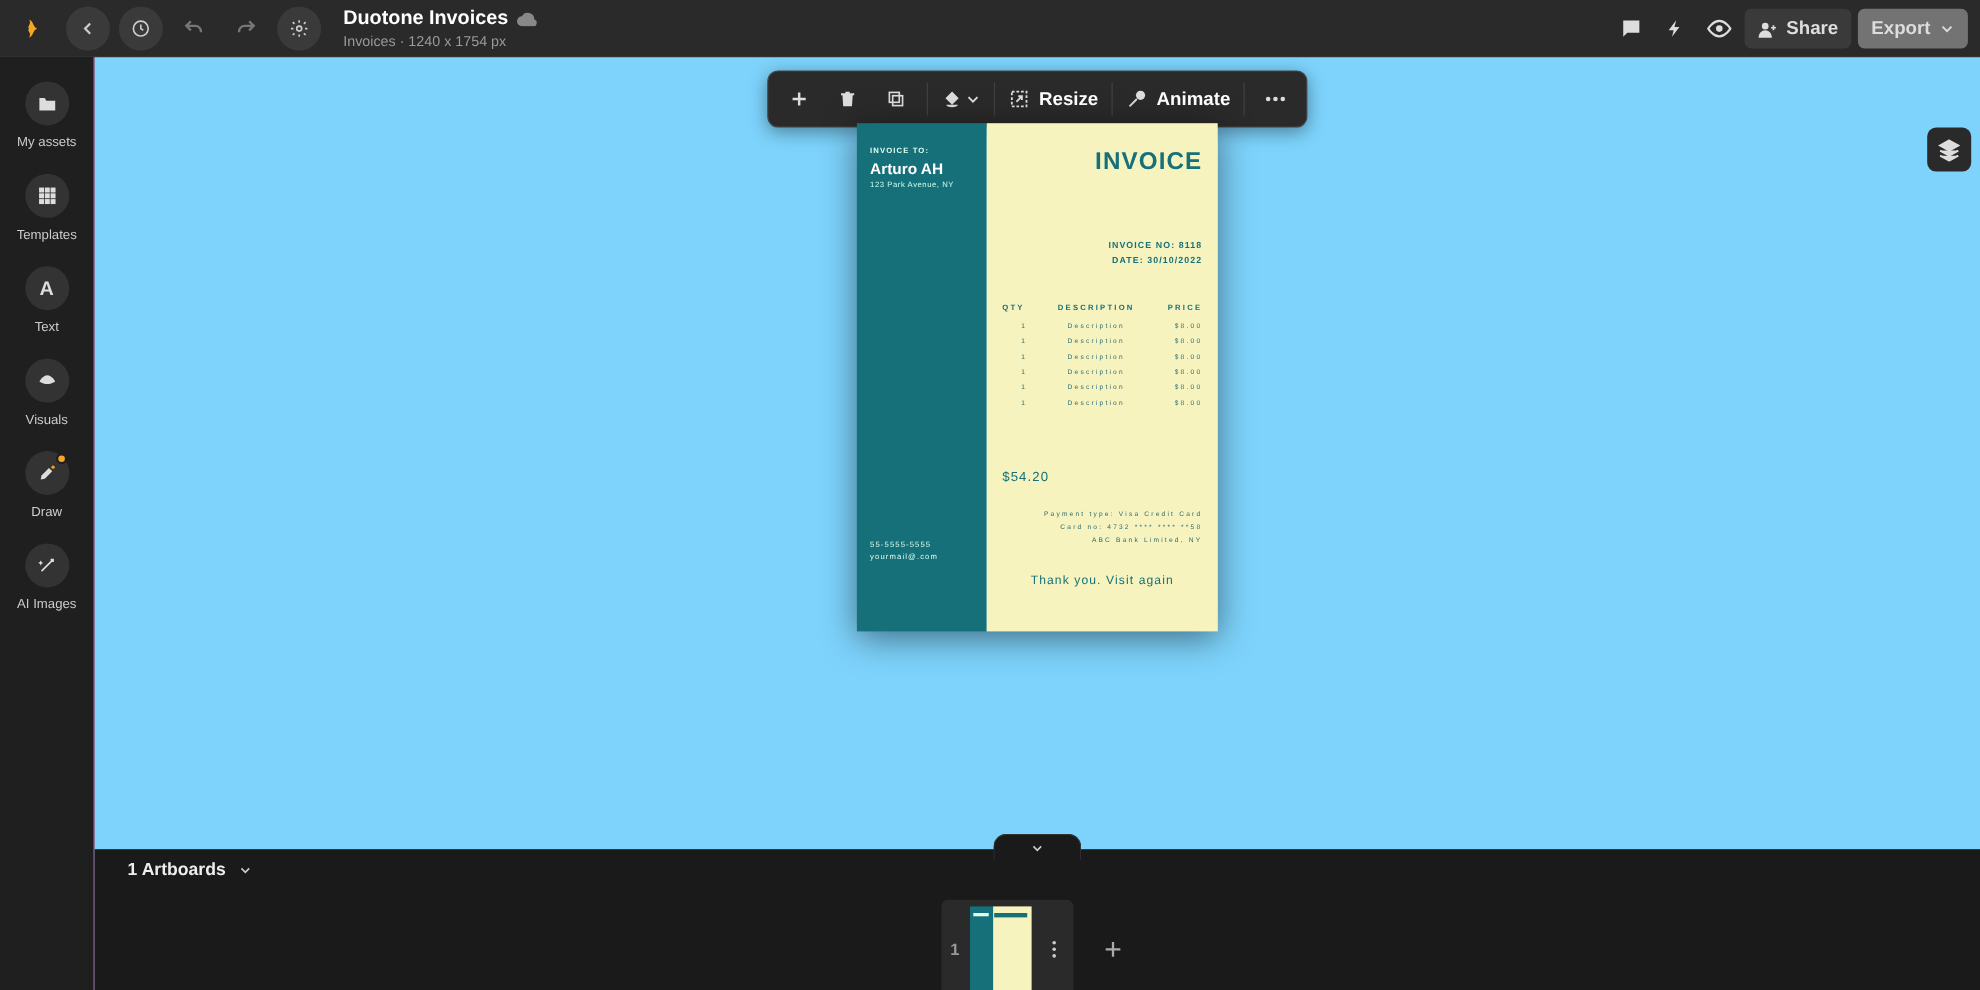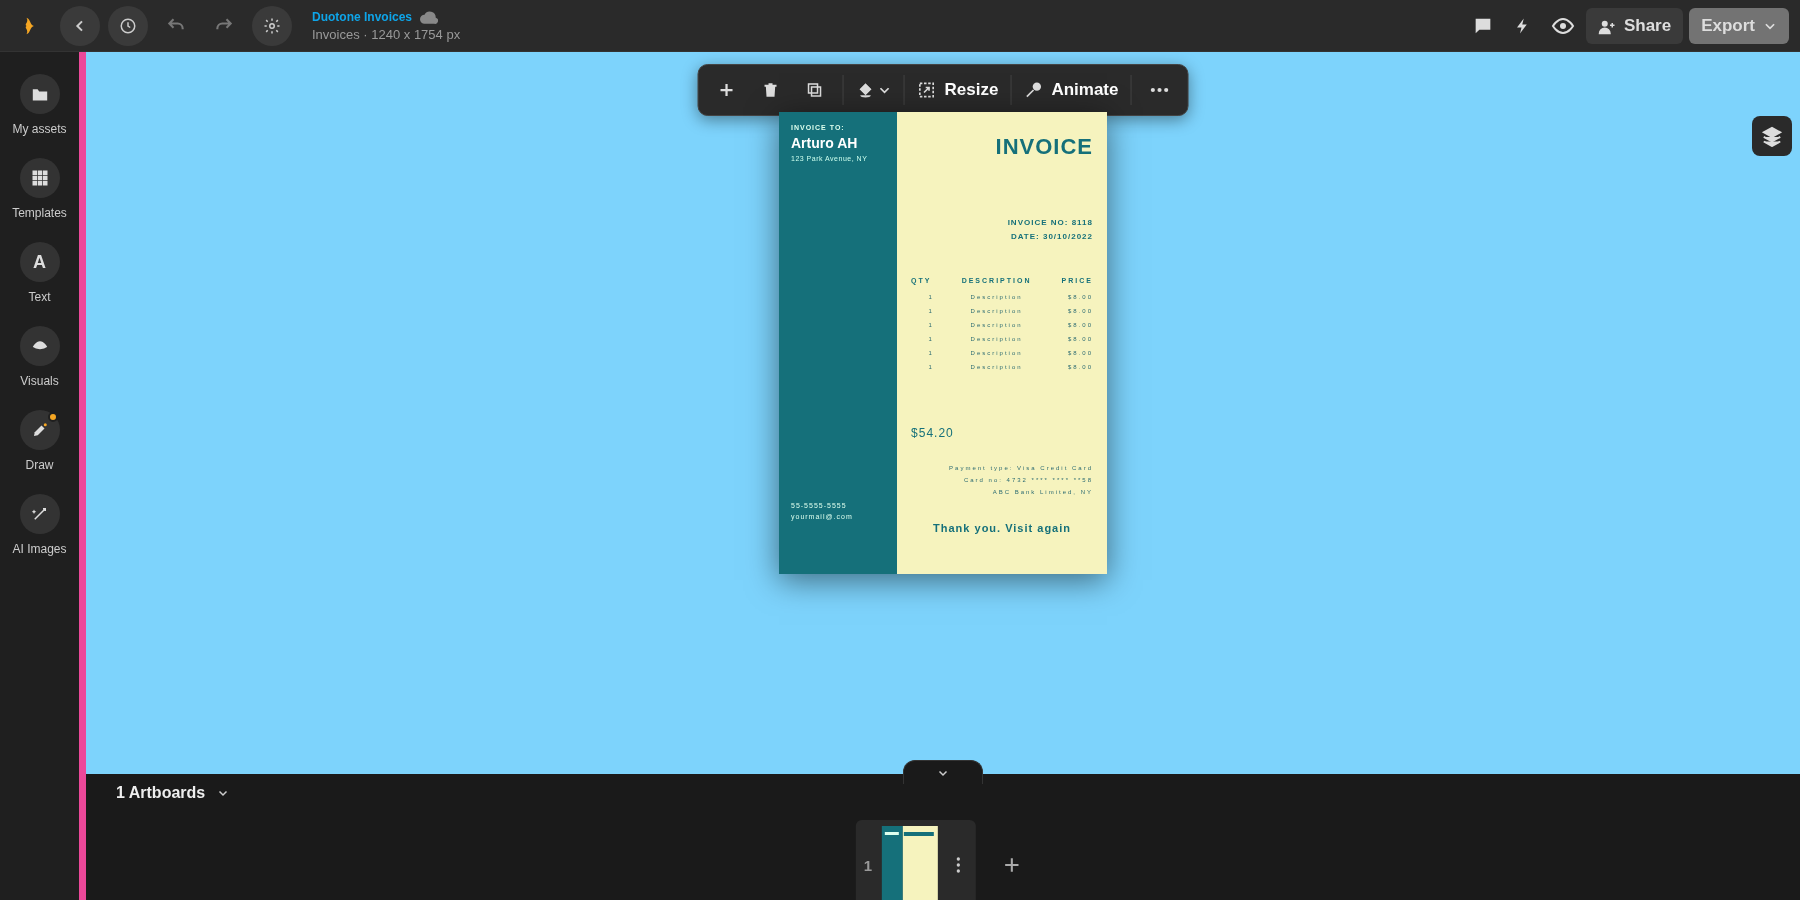--- a/index.html
+++ b/index.html
@@ -4,60 +4,60 @@
 <style>
 *{box-sizing:border-box;margin:0;padding:0;font-family:Arial,Helvetica,sans-serif}
 body{background:#1a1a1a;color:#e0e0e0;width:1800px;height:900px;overflow:hidden;position:relative}
 
 .topbar{height:52px;background:#2a2a2a;display:flex;align-items:center;padding:0 8px;border-bottom:1px solid #333}
 .logo{width:28px;height:28px;margin:0 10px;display:flex;align-items:center;justify-content:center}
 .tb-btn{width:40px;height:40px;border-radius:50%;background:#3a3a3a;display:flex;align-items:center;justify-content:center;margin:0 4px;cursor:pointer;color:#ccc}
 .tb-btn.plain{background:transparent}
 .title-block{margin-left:16px;display:flex;flex-direction:column;justify-content:center}
 .title-row{display:flex;align-items:center;gap:8px}
-.doc-title{font-size:12px;font-weight:600;color:#0ea5e9}
+.doc-title{font-size:18px;font-weight:600;color:#ffffff}
 .doc-sub{font-size:13px;color:#999;margin-top:3px}
 .spacer{flex:1}
 .tr-btn{height:36px;padding:16px 12px;display:flex;align-items:center;gap:8px;color:#ddd;cursor:pointer;border-radius:6px;margin:0 3px}
 .tr-btn.share{background:#3a3a3a;font-weight:700;font-size:17px}
 .tr-btn.export{background:#737373;font-weight:700;font-size:17px}
 .tr-icon{width:40px;height:40px;display:flex;align-items:center;justify-content:center;color:#ddd;cursor:pointer}
 
-.sidebar{position:absolute;left:0;top:52px;bottom:0;width:86px;background:#1f1f1f;border-right:7px solid #ec4899;display:flex;flex-direction:column;align-items:center;padding-top:14px;gap:6px}
+.sidebar{position:absolute;left:0;top:52px;bottom:0;width:86px;background:#1f1f1f;border-right:1px solid #ec4899;display:flex;flex-direction:column;align-items:center;padding-top:14px;gap:6px}
 .side-item{display:flex;flex-direction:column;align-items:center;gap:8px;padding:8px 0;cursor:pointer;width:100%}
 .side-icon{width:40px;height:40px;border-radius:50%;background:#333;display:flex;align-items:center;justify-content:center;color:#ddd;position:relative}
 .side-label{font-size:12px;color:#ccc}
 .dot{width:10px;height:10px;background:#f5a623;border-radius:50%;position:absolute;top:2px;right:2px;border:2px solid #1f1f1f}
 
 .canvas-area{position:absolute;left:86px;right:0;top:52px;bottom:0;background:#7dd3fc}
 
 .float-tb{position:absolute;top:12px;left:50%;transform:translateX(-50%);background:#2a2a2a;border:1px solid #444;border-radius:10px;height:52px;display:flex;align-items:center;padding:0 6px;box-shadow:0 4px 16px rgba(0,0,0,.4)}
 .ft-btn{width:44px;height:44px;display:flex;align-items:center;justify-content:center;color:#ddd;cursor:pointer;border-radius:6px}
 .ft-group{display:flex;align-items:center;gap:2px;padding:0 6px}
 .ft-sep{width:1px;height:30px;background:#444;margin:0 6px}
 .ft-text{font-size:17px;font-weight:600;color:#fff;margin-left:6px}
 
 .artboard{position:absolute;top:60px;left:50%;transform:translateX(-50%);width:328px;height:462px;display:flex;box-shadow:0 6px 30px rgba(0,0,0,.5)}
-.inv-left{width:36%;background:#15707a;color:#dfe;padding:12px 12px;display:flex;flex-direction:column}
+.inv-left{width:36%;background:#15707a;color:#dfe;padding:22px 12px;display:flex;flex-direction:column}
 .inv-right{width:64%;background:#f6f3be;color:#15707a;padding:22px 14px;display:flex;flex-direction:column}
 .small-cap{font-size:7px;letter-spacing:1px;font-weight:700}
 .big-name{font-size:14px;font-weight:900;color:#fff;margin-top:4px}
 .addr{font-size:7px;letter-spacing:.5px;margin-top:4px;color:#cfe}
 .inv-title{font-size:22px;font-weight:900;text-align:right;letter-spacing:1px}
 .inv-meta{text-align:right;margin-top:56px;font-size:8px;letter-spacing:1px;font-weight:700;line-height:1.7}
 .tbl{margin-top:34px}
 .tbl-head{display:flex;font-size:7px;font-weight:700;letter-spacing:2px;padding-bottom:6px}
 .c-qty{width:22%}.c-desc{width:50%;text-align:center}.c-price{width:28%;text-align:right}
 .tbl-row{display:flex;font-size:6px;letter-spacing:2px;padding:4px 0;color:#2c6b72}
 .total{text-align:left;font-size:12px;font-weight:400;letter-spacing:1px;margin-top:52px}
 .paylines{text-align:right;font-size:6px;letter-spacing:2px;margin-top:22px;line-height:2;color:#2c6b72}
-.thanks{text-align:center;font-size:11px;font-weight:700;letter-spacing:1px;margin-top:24px}
+.thanks{text-align:center;font-size:11px;font-weight:400;letter-spacing:1px;margin-top:24px}
 .contact{margin-top:auto;font-size:7px;letter-spacing:1px;color:#dfe;line-height:1.6;margin-bottom:40px}
 
-.ab-bar{position:absolute;bottom:0;left:0;right:0;height:130px;border-top:4px solid #7dd3fc;background:#1a1a1a}
+.ab-bar{position:absolute;bottom:0;left:0;right:0;height:130px;border-top:2px solid #7dd3fc;background:#1a1a1a}
 .ab-notch{position:absolute;top:-14px;left:50%;transform:translateX(-50%);width:80px;height:24px;background:#1a1a1a;border:1px solid #333;border-bottom:none;border-radius:12px 12px 0 0;display:flex;align-items:center;justify-content:center;cursor:pointer}
 .ab-title{position:absolute;top:10px;left:30px;display:flex;align-items:center;gap:10px;font-size:16px;font-weight:700;color:#eee;cursor:pointer}
 .ab-thumbs{position:absolute;top:46px;left:50%;transform:translateX(-50%);display:flex;align-items:center;gap:18px}
 .thumb-card{background:#2a2a2a;border-radius:6px;display:flex;align-items:center;gap:10px;padding:6px 8px}
 .thumb-num{color:#999;font-size:15px;font-weight:600}
 .thumb-mini{width:56px;height:78px;display:flex}
 .mini-left{width:36%;background:#15707a}
 .mini-right{width:64%;background:#f6f3be;position:relative}
 .mini-right::before{content:"";position:absolute;top:6px;right:4px;width:30px;height:4px;background:#15707a}
 .mini-right::after{content:"";position:absolute;top:6px;left:-18px;width:14px;height:3px;background:#dfe}

